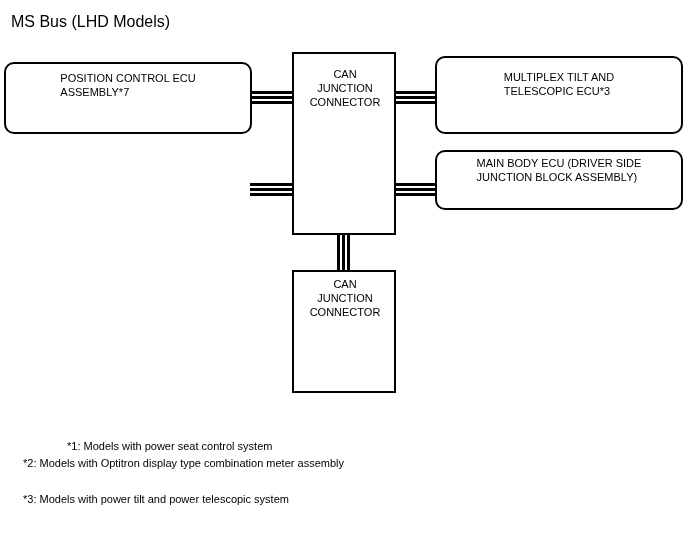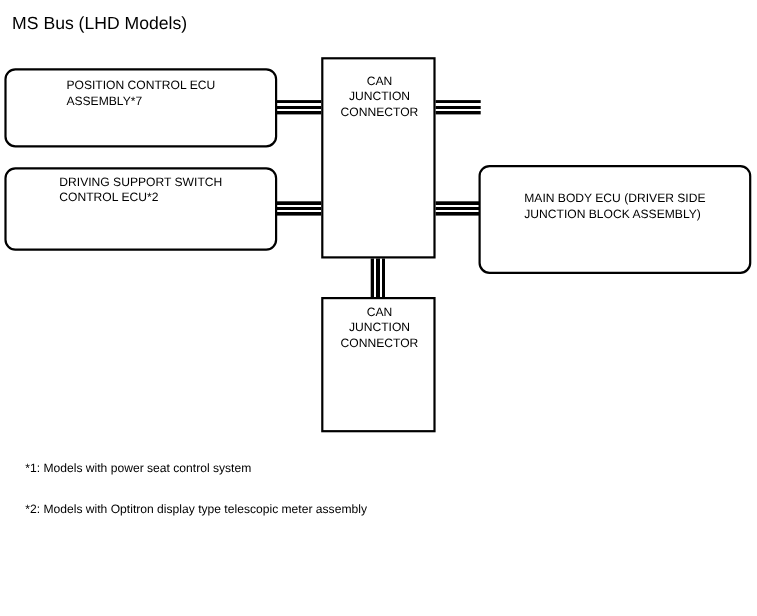--- a/index.html
+++ b/index.html
@@ -47,21 +47,21 @@
   }
   .sharp .node-label {
     display: block;
     text-align: center;
     white-space: pre-line;
   }
   
   .n-position   { left: 4px;   top: 62px;  width: 248px; height: 72px;  padding-top: 7px;  }
   .n-driving    { left: 4px;   top: 152px; width: 248px; height: 76px;  padding-top: 5px;  }
   .n-multiplex  { left: 435px; top: 56px;  width: 248px; height: 78px;  padding-top: 12px; }
-  .n-mainbody   { left: 435px; top: 150px; width: 248px; height: 99px;  padding-top: 22px; }
+  .n-mainbody   { left: 435px; top: 150px; width: 248px; height: 60px;  padding-top: 4px; }
   .n-can-top    { left: 292px; top: 52px;  width: 104px; height: 183px; padding: 13px 3px 0 5px; }
   .n-can-bottom { left: 292px; top: 270px; width: 104px; height: 123px; padding: 5px 3px 0 5px;  }
   
   .bus { position: absolute; z-index: 1; }
   .bus-h {
     height: 13px;
     background: linear-gradient(to bottom,
       var(--line) 0 3px, var(--bg) 3px 5px,
       var(--line) 5px 8px, var(--bg) 8px 10px,
       var(--line) 10px 13px);
@@ -77,40 +77,40 @@
   .b-right-top { left: 394px; top: 91px;  width: 43px; }
   .b-left-mid  { left: 250px; top: 183px; width: 44px; }
   .b-right-mid { left: 394px; top: 183px; width: 43px; }
   .b-vertical  { left: 337px; top: 233px; height: 39px; }
   .footnote {
     position: absolute;
     left: 23px;
     font-size: 11px;
     line-height: 13px;
   }
-  .fn-1 { top: 420px; }
+  .fn-1 { top: 440px; margin-left: 44px; }
   .fn-2 { top: 457px; }
   .fn-3 { top: 493px; }
 </style>
 </head>
 <body>
 
 <div class="stage">
 
   <div class="title">MS Bus (LHD Models)</div>
 
   <div class="node rounded n-position">
     <span class="node-label">POSITION CONTROL ECU
 ASSEMBLY*7</span>
   </div>
-  <div class="node rounded n-driving">
-    <span class="node-label">DRIVING SUPPORT SWITCH
-CONTROL ECU*2</span>
+
+  <div class="node rounded n-multiplex">
+    <span class="node-label">MULTIPLEX TILT AND
+TELESCOPIC ECU*3</span>
   </div>
-
   <div class="node rounded n-mainbody">
     <span class="node-label">MAIN BODY ECU (DRIVER SIDE
 JUNCTION BLOCK ASSEMBLY)</span>
   </div>
 
   <div class="node sharp n-can-top">
     <span class="node-label">CAN
 JUNCTION
 CONNECTOR</span>
   </div>
@@ -120,15 +120,16 @@
 CONNECTOR</span>
   </div>
 
   <div class="bus bus-h b-left-top"></div>
   <div class="bus bus-h b-right-top"></div>
   <div class="bus bus-h b-left-mid"></div>
   <div class="bus bus-h b-right-mid"></div>
   <div class="bus bus-v b-vertical"></div>
 
   <div class="footnote fn-1">*1: Models with power seat control system</div>
-  <div class="footnote fn-2">*2: Models with Optitron display type telescopic meter assembly</div>
+  <div class="footnote fn-2">*2: Models with Optitron display type combination meter assembly</div>
+  <div class="footnote fn-3">*3: Models with power tilt and power telescopic system</div>
 
 </div>
 
 </body></html>

